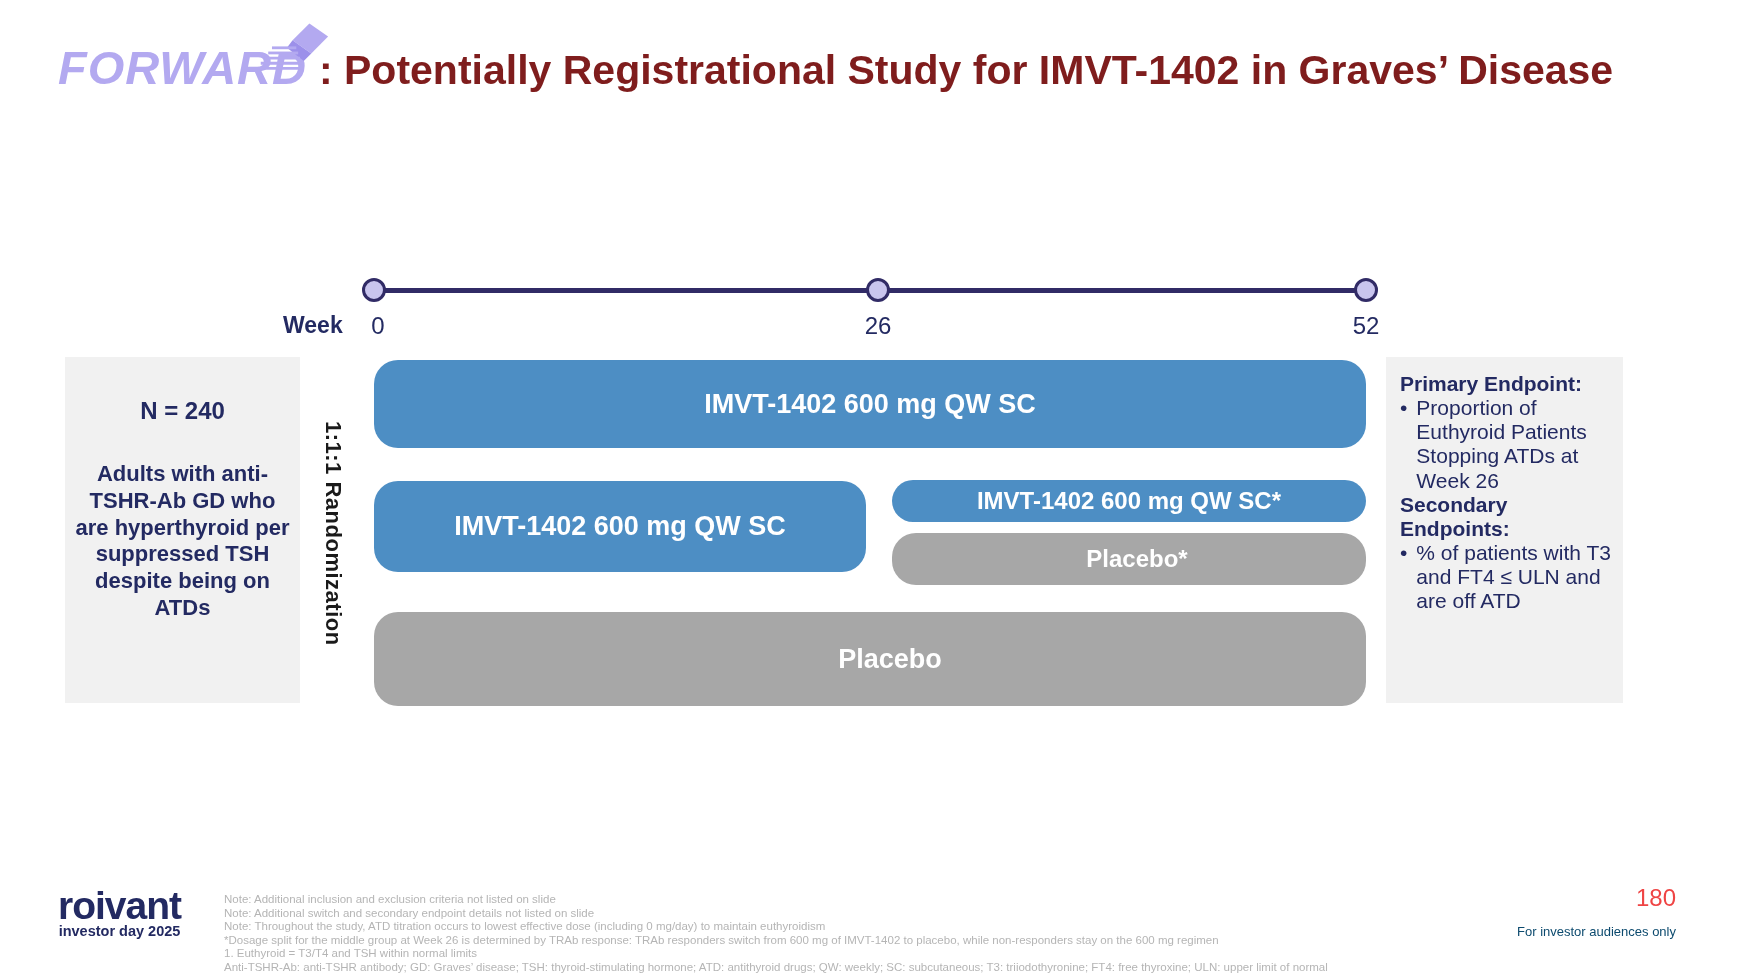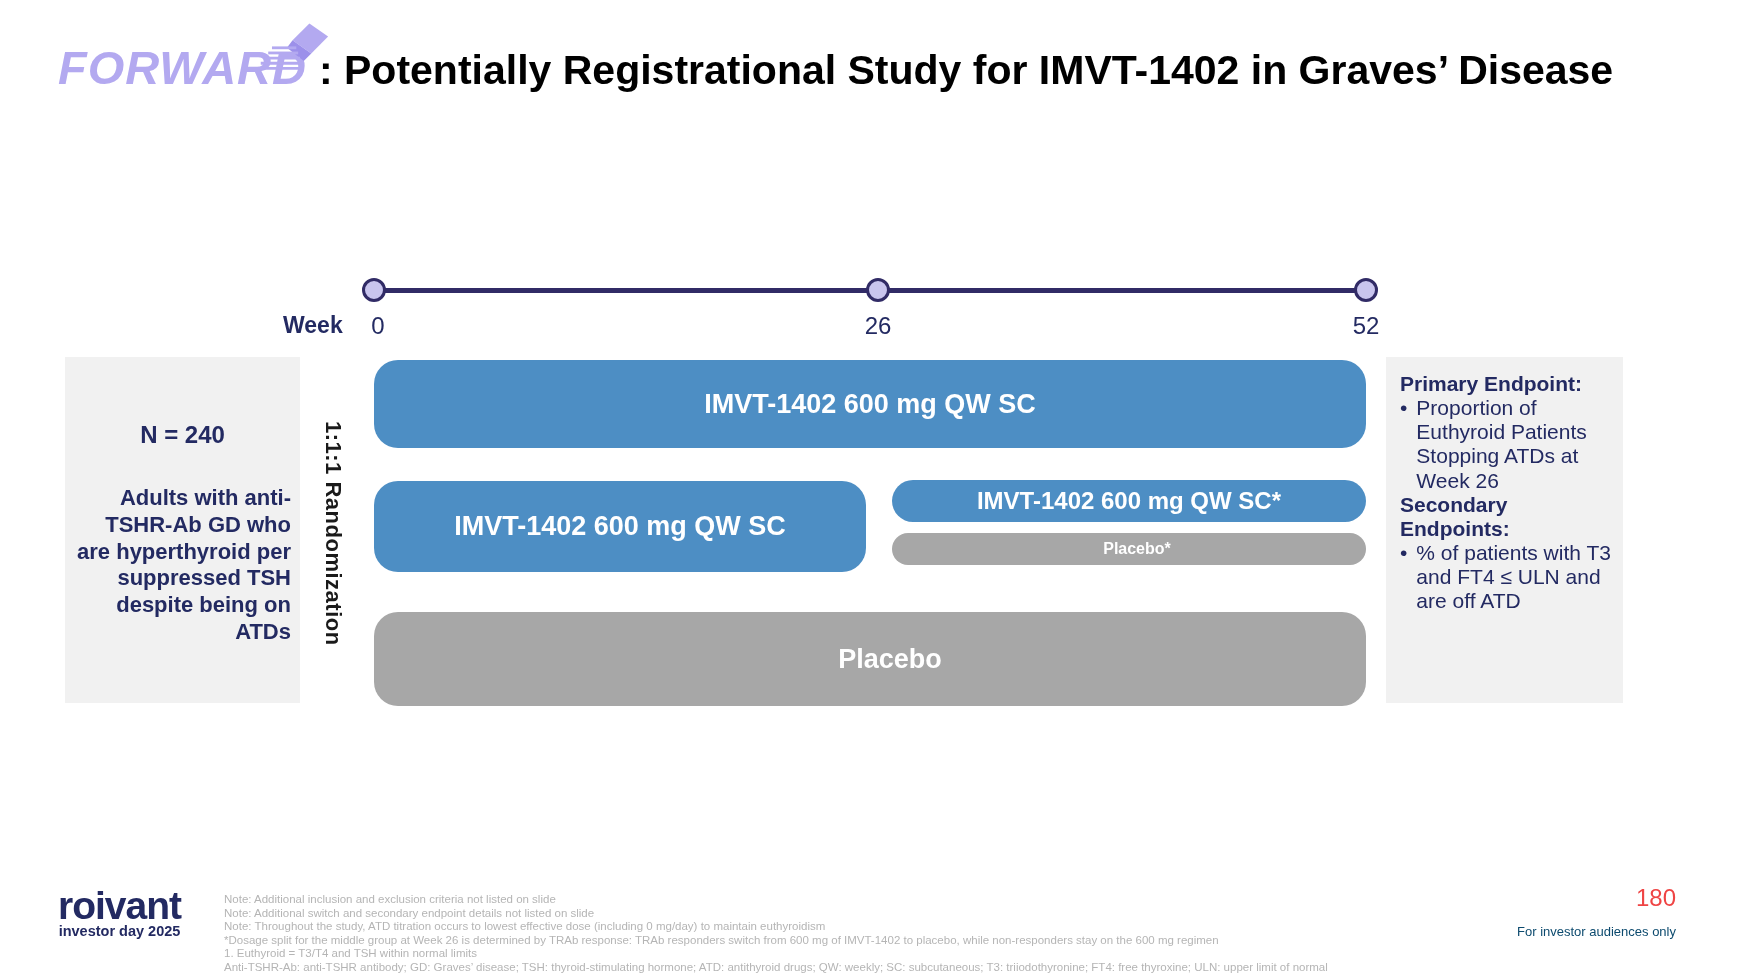--- a/index.html
+++ b/index.html
@@ -14,21 +14,21 @@
 
   
   .header { position:absolute; left:58px; top:44px; display:flex; align-items:baseline; }
   .logo-wrap { position:relative; display:inline-block; }
   .logo-text {
     font-size:47px; font-weight:900; font-style:italic;
     color:#B3A9F0; letter-spacing:1px; line-height:1;
   }
   .logo-icon { position:absolute; top:-28px; right:-22px; width:86px; height:58px; }
   .slide-title {
-    font-size:41px; font-weight:800; color:#000000;
+    font-size:41px; font-weight:800; color:#7f1d1d;
     margin-left:12px; line-height:1.1; white-space:nowrap;
   }
 
   
   .tl-line { position:absolute; left:374px; top:288px; width:992px; height:5px; background:#312B66; }
   .tl-dot {
     position:absolute; top:278px; width:24px; height:24px; border-radius:50%;
     background:#C9C5EE; border:3px solid #312B66;
   }
   .dot-0  { left:362px; }
@@ -38,21 +38,21 @@
   .tick { position:absolute; top:312px; width:60px; text-align:center; font-size:24px; color:#232A62; }
   .tick-0  { left:348px; }
   .tick-26 { left:848px; }
   .tick-52 { left:1336px; }
 
   
   .side-box { position:absolute; top:357px; height:346px; background:#F1F1F1; }
   .pop-box {
     left:65px; width:235px;
     display:flex; flex-direction:column; align-items:center;
-    padding:64px 9px 0 9px; text-align:right;
+    padding:40px 9px 0 9px; text-align:center;
   }
   .pop-n { font-size:24px; font-weight:bold; margin-bottom:36px; }
   .pop-desc { font-size:22px; font-weight:bold; line-height:1.22; }
 
   .end-box { left:1386px; width:237px; padding:15px 12px 0 14px; font-size:21px; line-height:1.15; }
   .end-h { font-weight:bold; }
   .end-bullet { display:flex; gap:9px; }
   .end-bullet .b { flex:0 0 auto; }
 
   
@@ -68,21 +68,21 @@
   .arms { position:absolute; left:374px; top:360px; width:992px; height:346px; }
   .bar {
     position:absolute; display:flex; align-items:center; justify-content:center;
     color:#ffffff; font-weight:bold;border-radius:24px;
   }
   .blue { background:#4D8EC4; }
   .gray { background:#A7A7A7; }
   .arm1  { left:0; right:0; top:0; height:88px; font-size:27px; }
   .arm2a { left:0; width:492px; top:121px; height:91px; font-size:27px; }
   .arm2b { left:518px; right:0; top:120px; height:42px; font-size:24px; }
-  .arm2c { left:518px; right:0; top:173px; height:32px; font-size:16px;padding-left:16px; }
+  .arm2c { left:518px; right:0; top:173px; height:52px; font-size:24px;padding-left:16px; }
   .arm3  { left:0; right:0; top:252px; height:94px; font-size:27px;padding-left:40px; }
 
   
   .brand { position:absolute; left:58px; top:888px; text-align:center; }
   .brand-name { font-size:39px; font-weight:800; color:#232A62; letter-spacing:-1px; line-height:0.9; }
   .brand-sub  { font-size:14.5px; font-weight:bold; color:#232A62; margin-top:0; }
 
   .notes { position:absolute; left:224px; top:893px; color:#B5B5B5; font-size:11.5px; line-height:13.6px; }
 
   .page-num { position:absolute; right:61px; top:884px; font-size:24px; color:#ef4444; }

